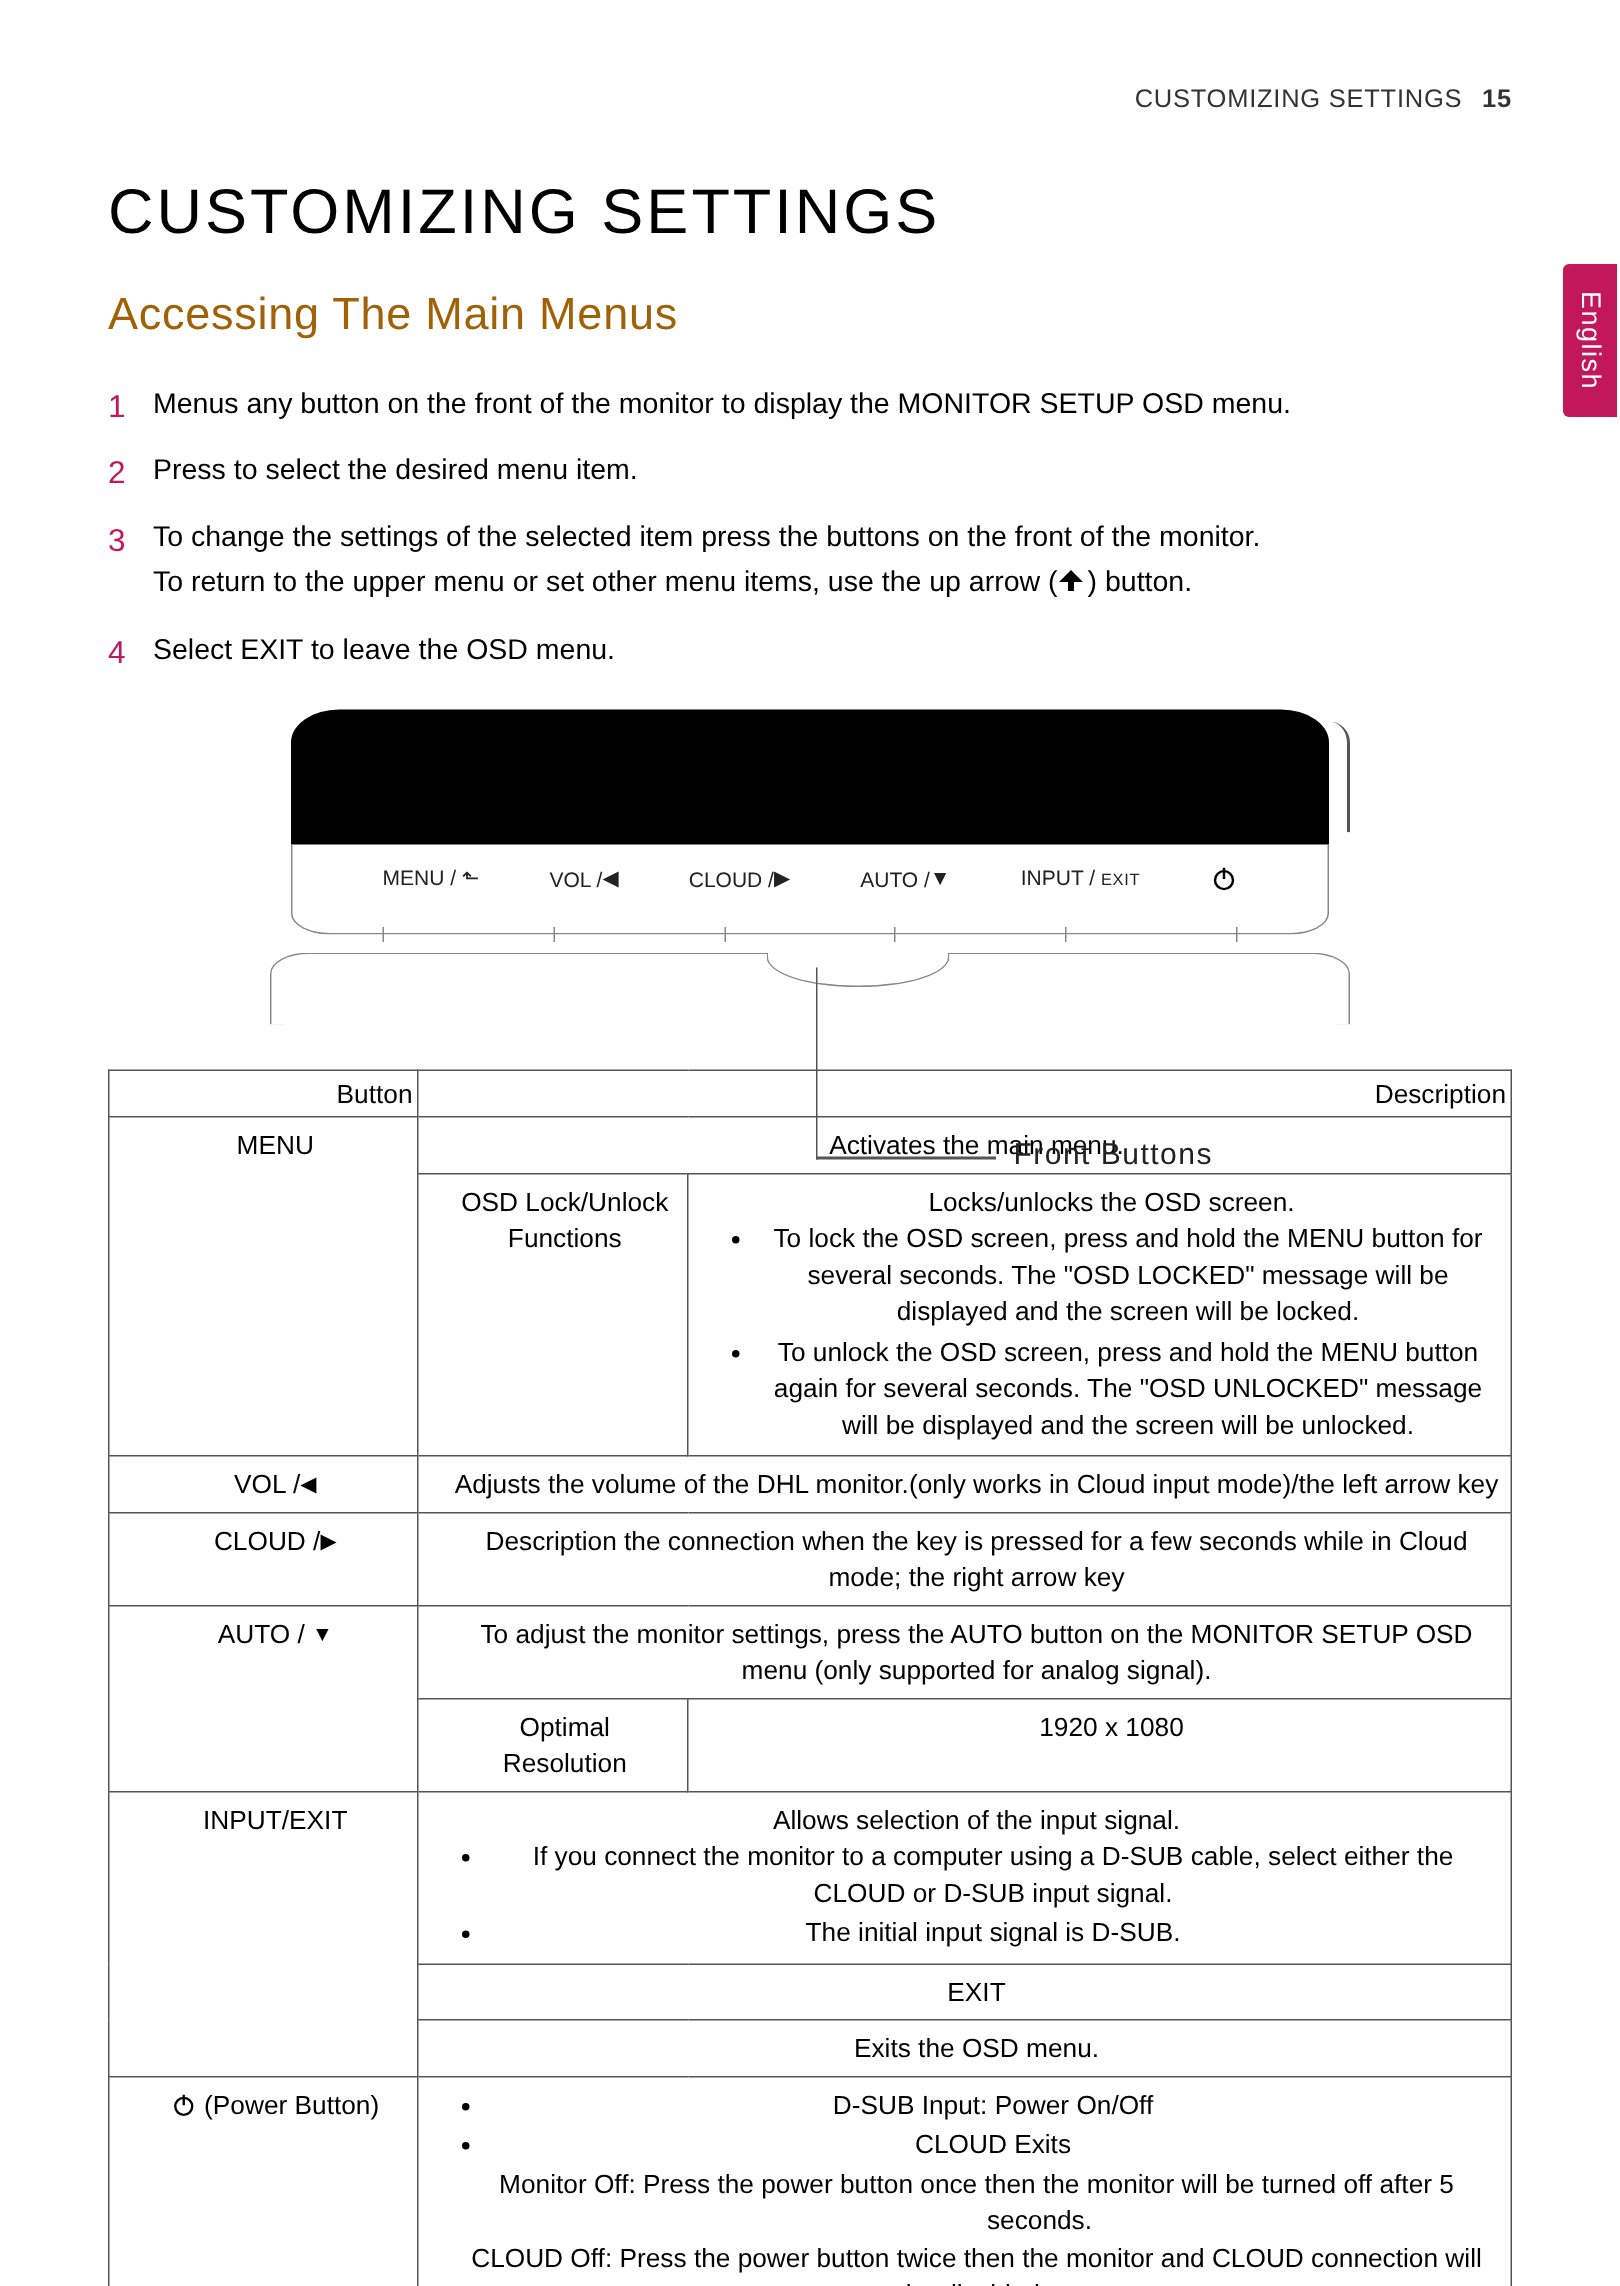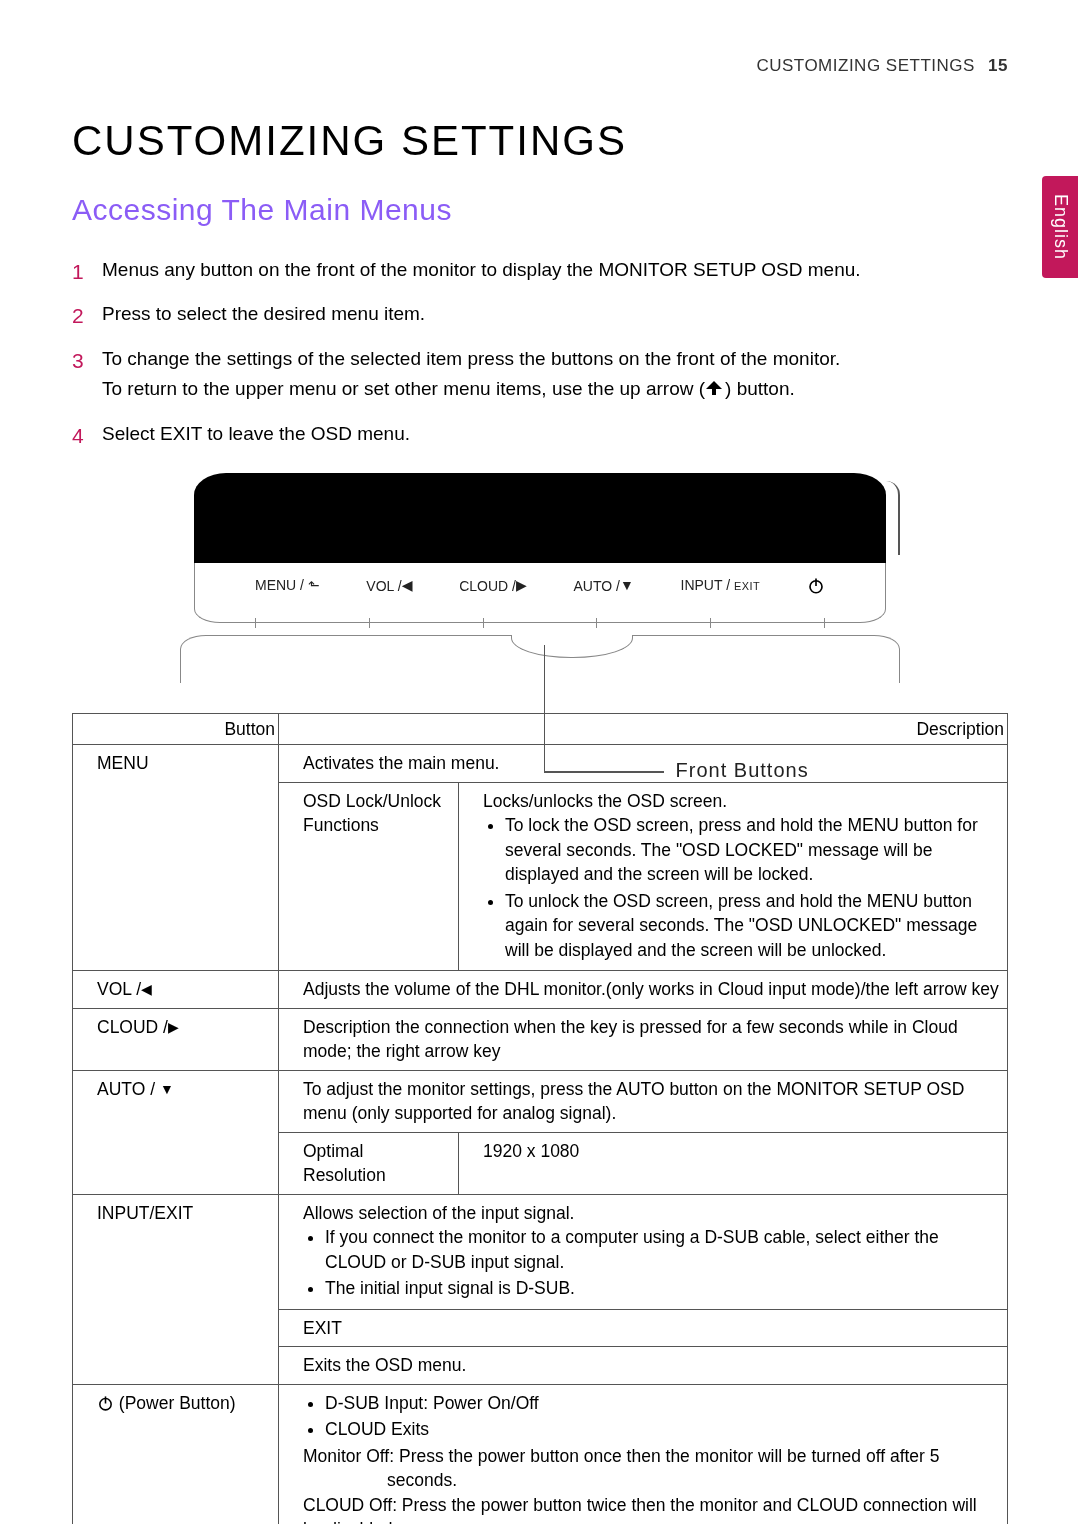--- a/index.html
+++ b/index.html
@@ -39,21 +39,21 @@
     border-radius: 4px 0 0 4px;
     letter-spacing: 1px;
   }
   h1.page-title {
     font-size: 42px;
     font-weight: 400;
     letter-spacing: 2px;
     margin-bottom: 28px;
   }
   h2.section-title {
-    color: #8b5cf6;
+    color: #a16207;
     font-weight: 400;
     font-size: 30px;
     margin-bottom: 28px;
     letter-spacing: 0.5px;
   }
   ol.steps { list-style: none; counter-reset: step; margin-bottom: 24px; }
   ol.steps > li {
     position: relative;
     padding-left: 30px;
     font-size: 19px;
@@ -174,21 +174,21 @@
   table.btn-table {
     width: 100%;
     border-collapse: collapse;
     font-size: 17.5px;
     line-height: 1.4;
   }
   table.btn-table th, table.btn-table td {
     border: 1px solid #555;
     padding: 6px 8px 6px 24px;
     vertical-align: top;
-    text-align: left;
+    text-align: center;
   }
   table.btn-table th {
     font-weight: 400;
     text-align: right;
     padding: 3px;
   }
   .col-button { width: 206px; }
   .sub-left { width: 180px; }
   .cell ul { list-style: disc; padding-left: 22px; }
   .cell ul li { margin-bottom: 2px; }

